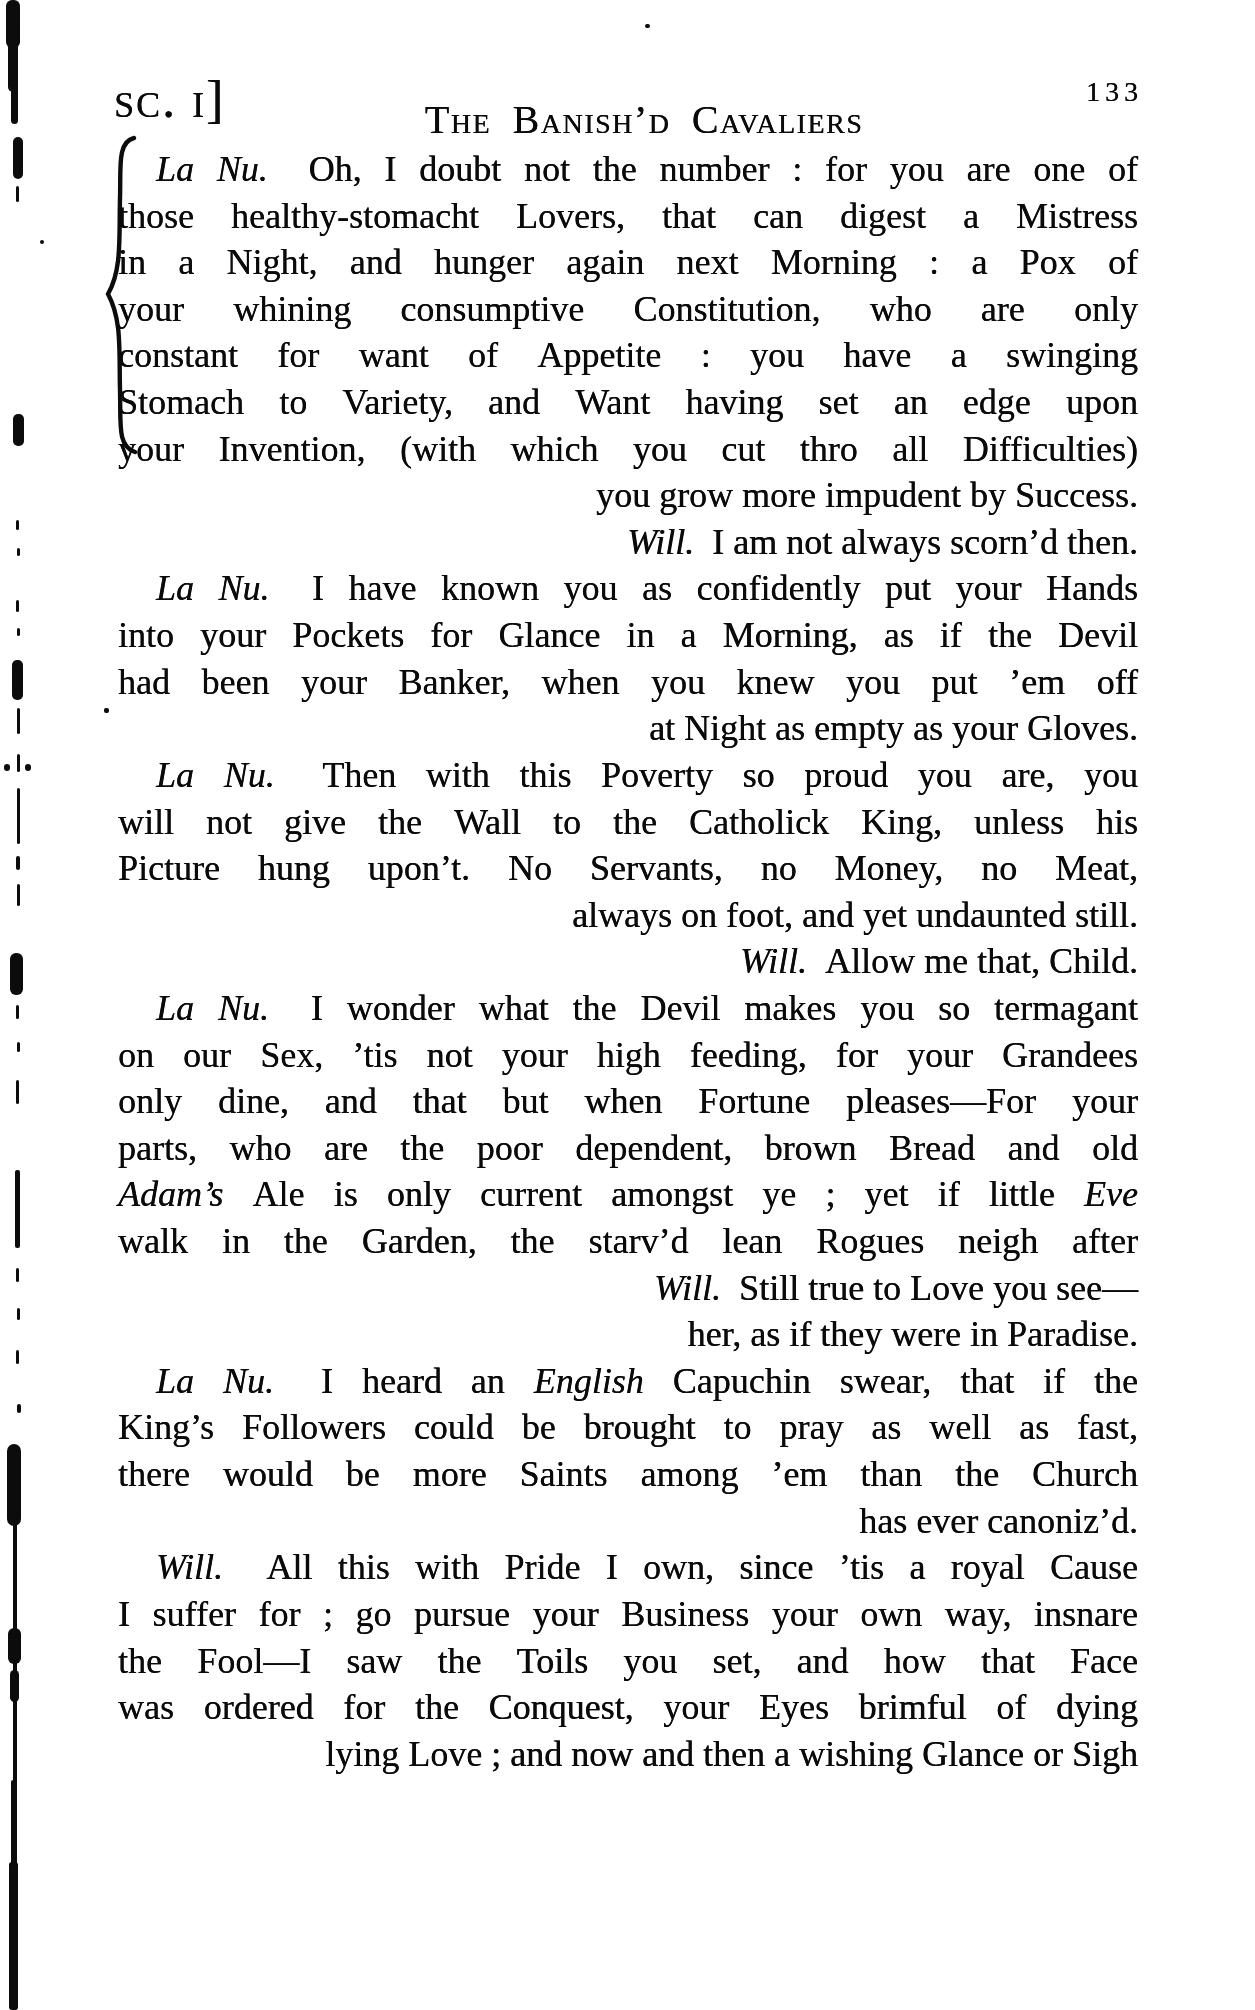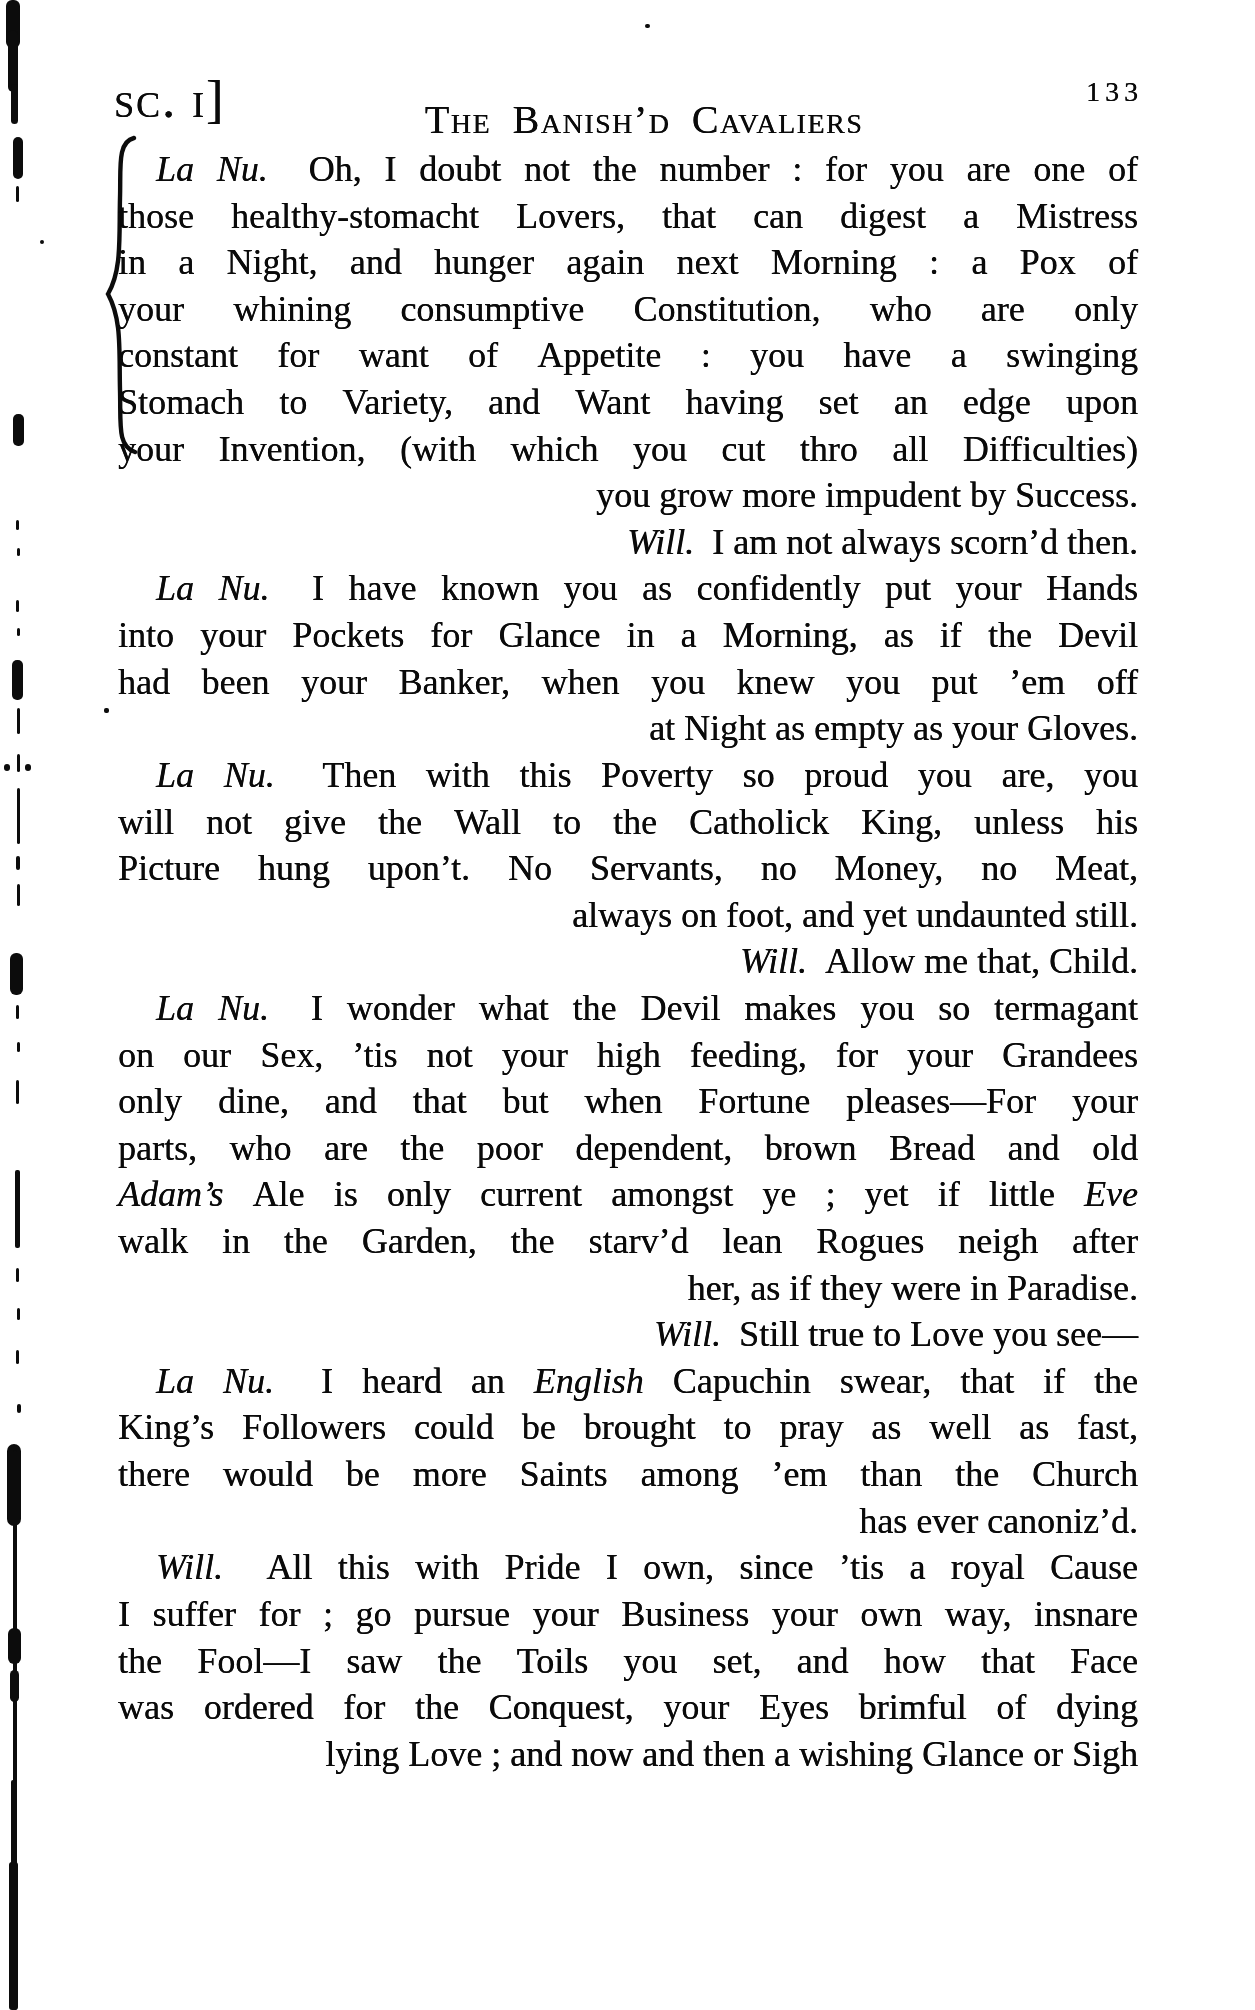--- a/index.html
+++ b/index.html
@@ -305,22 +305,22 @@
         <span>in</span>
         <span>the</span>
         <span>Garden,</span>
         <span>the</span>
         <span>starv’d</span>
         <span>lean</span>
         <span>Rogues</span>
         <span>neigh</span>
         <span>after</span>
       </div>
+      <div class="line ind"><span class="it">Will.</span><span> Still true to Love you see—</span></div>
       <div class="line"><span>her, as if they were in Paradise.</span></div>
-      <div class="line ind"><span class="it">Will.</span><span> Still true to Love you see—</span></div>
       <div class="line ind just">
         <span class="it">La</span>
         <span class="it">Nu.</span>
         <span> I</span>
         <span>heard</span>
         <span>an</span>
         <span class="it">English</span>
         <span>Capuchin</span>
         <span>swear,</span>
         <span>that</span>

